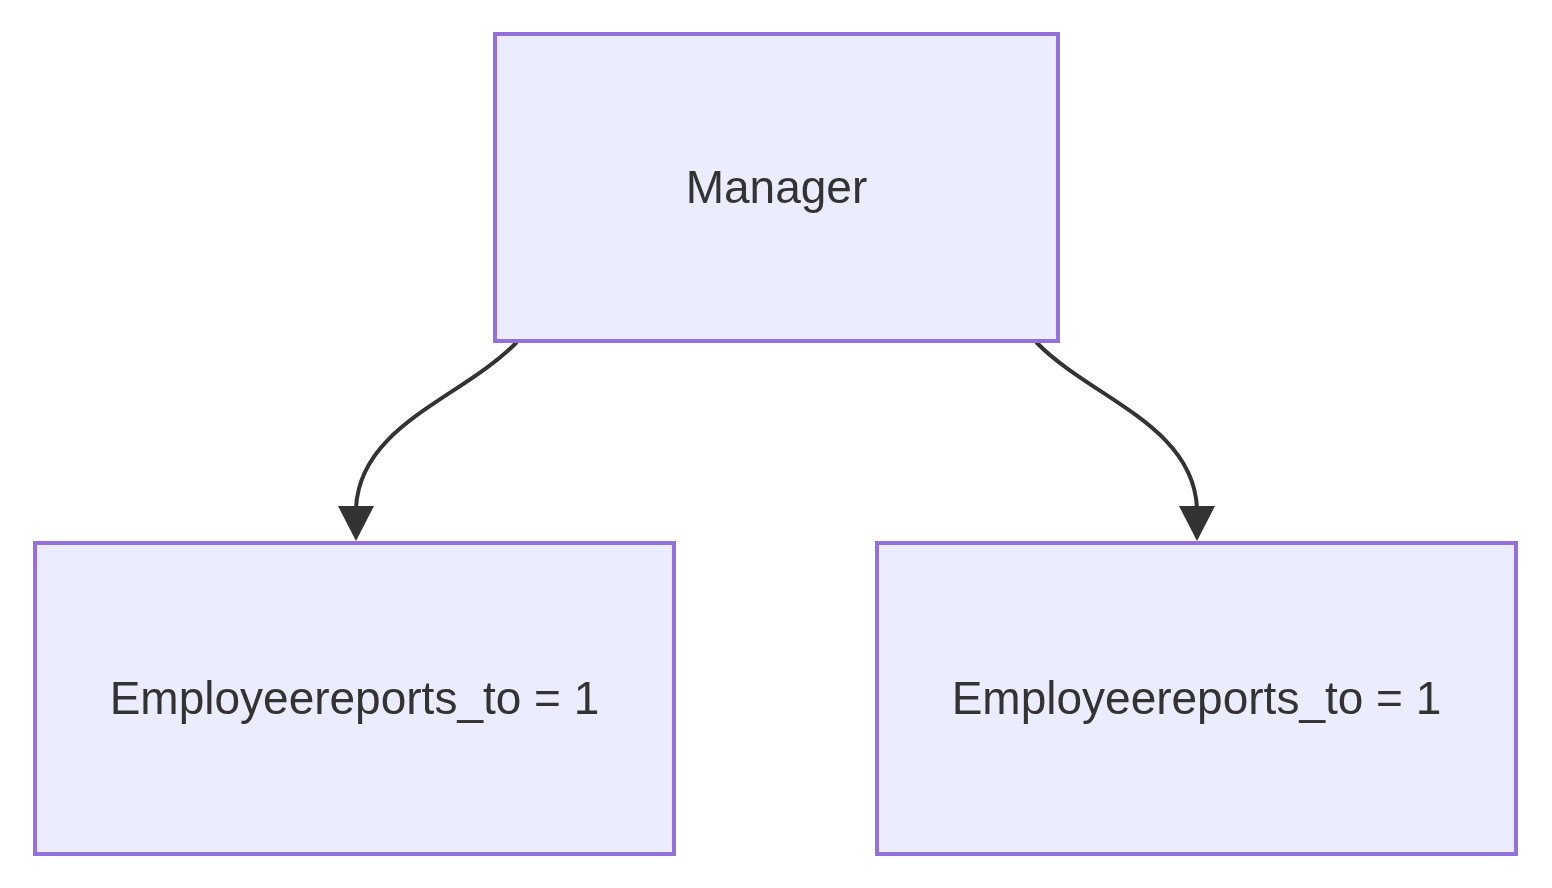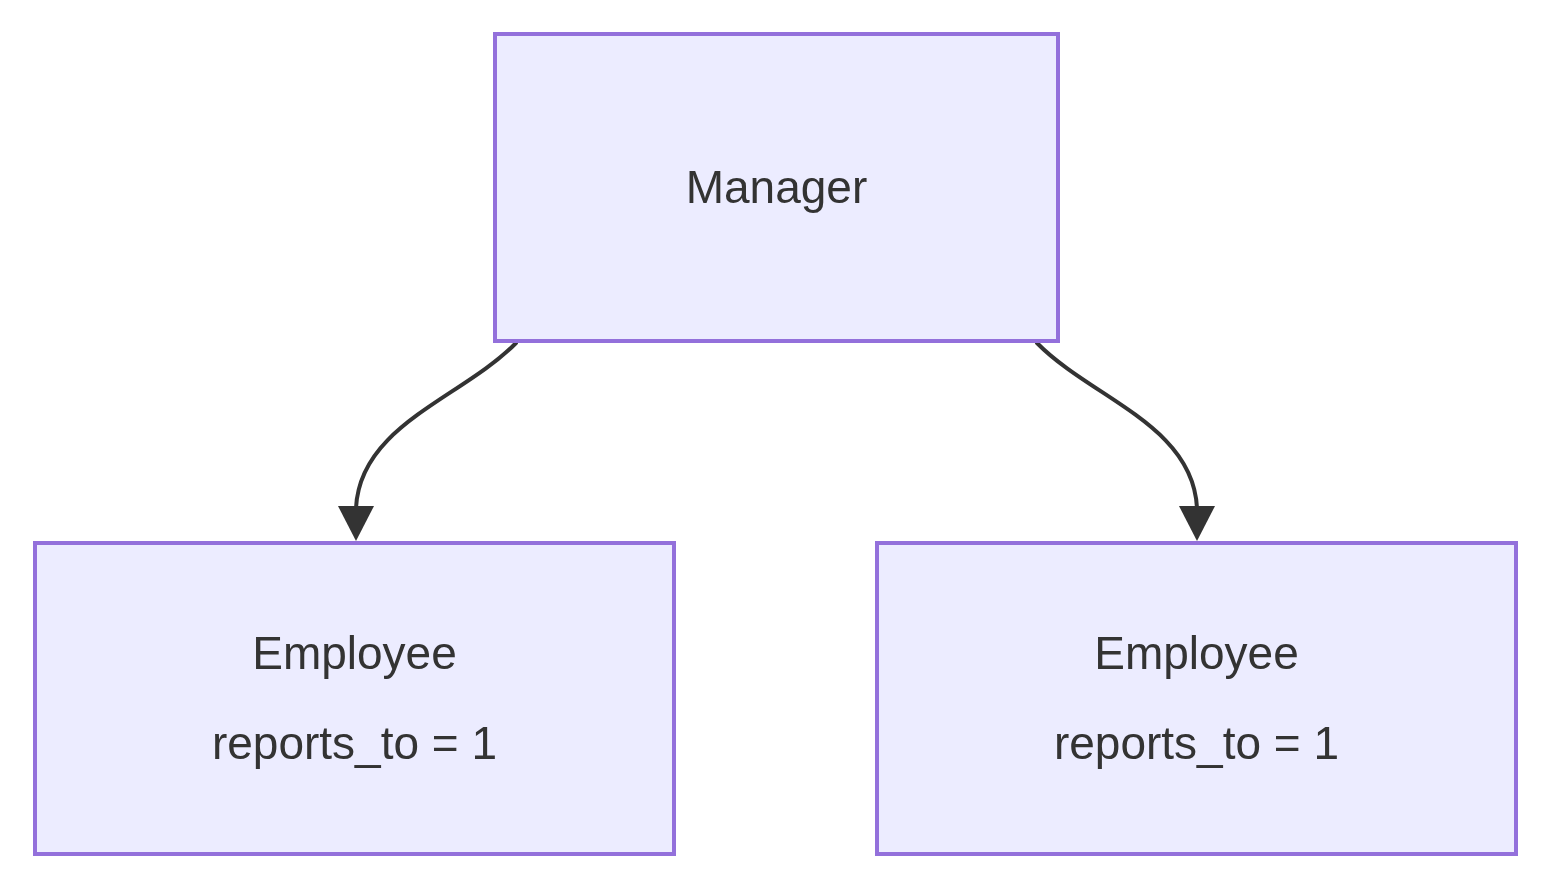--- a/index.html
+++ b/index.html
@@ -33,21 +33,21 @@
     fill: var(--edge-color, #333333);
     stroke: none;
   }
   .node {
     position: absolute;
     box-sizing: border-box;
     background: var(--node-fill, #ECECFF);
     border: 4px solid var(--node-border, #9370DB);
     color: var(--text-color, #333333);
     display: flex;
-    flex-direction: column;
+    flex-direction: row;
     align-items: center;
     justify-content: center;
     row-gap: 34px;
     text-align: center;
     font-size: 46px;
     line-height: 1.2;
   }
   .node-manager {
     left: 493px;
     top: 32px;

